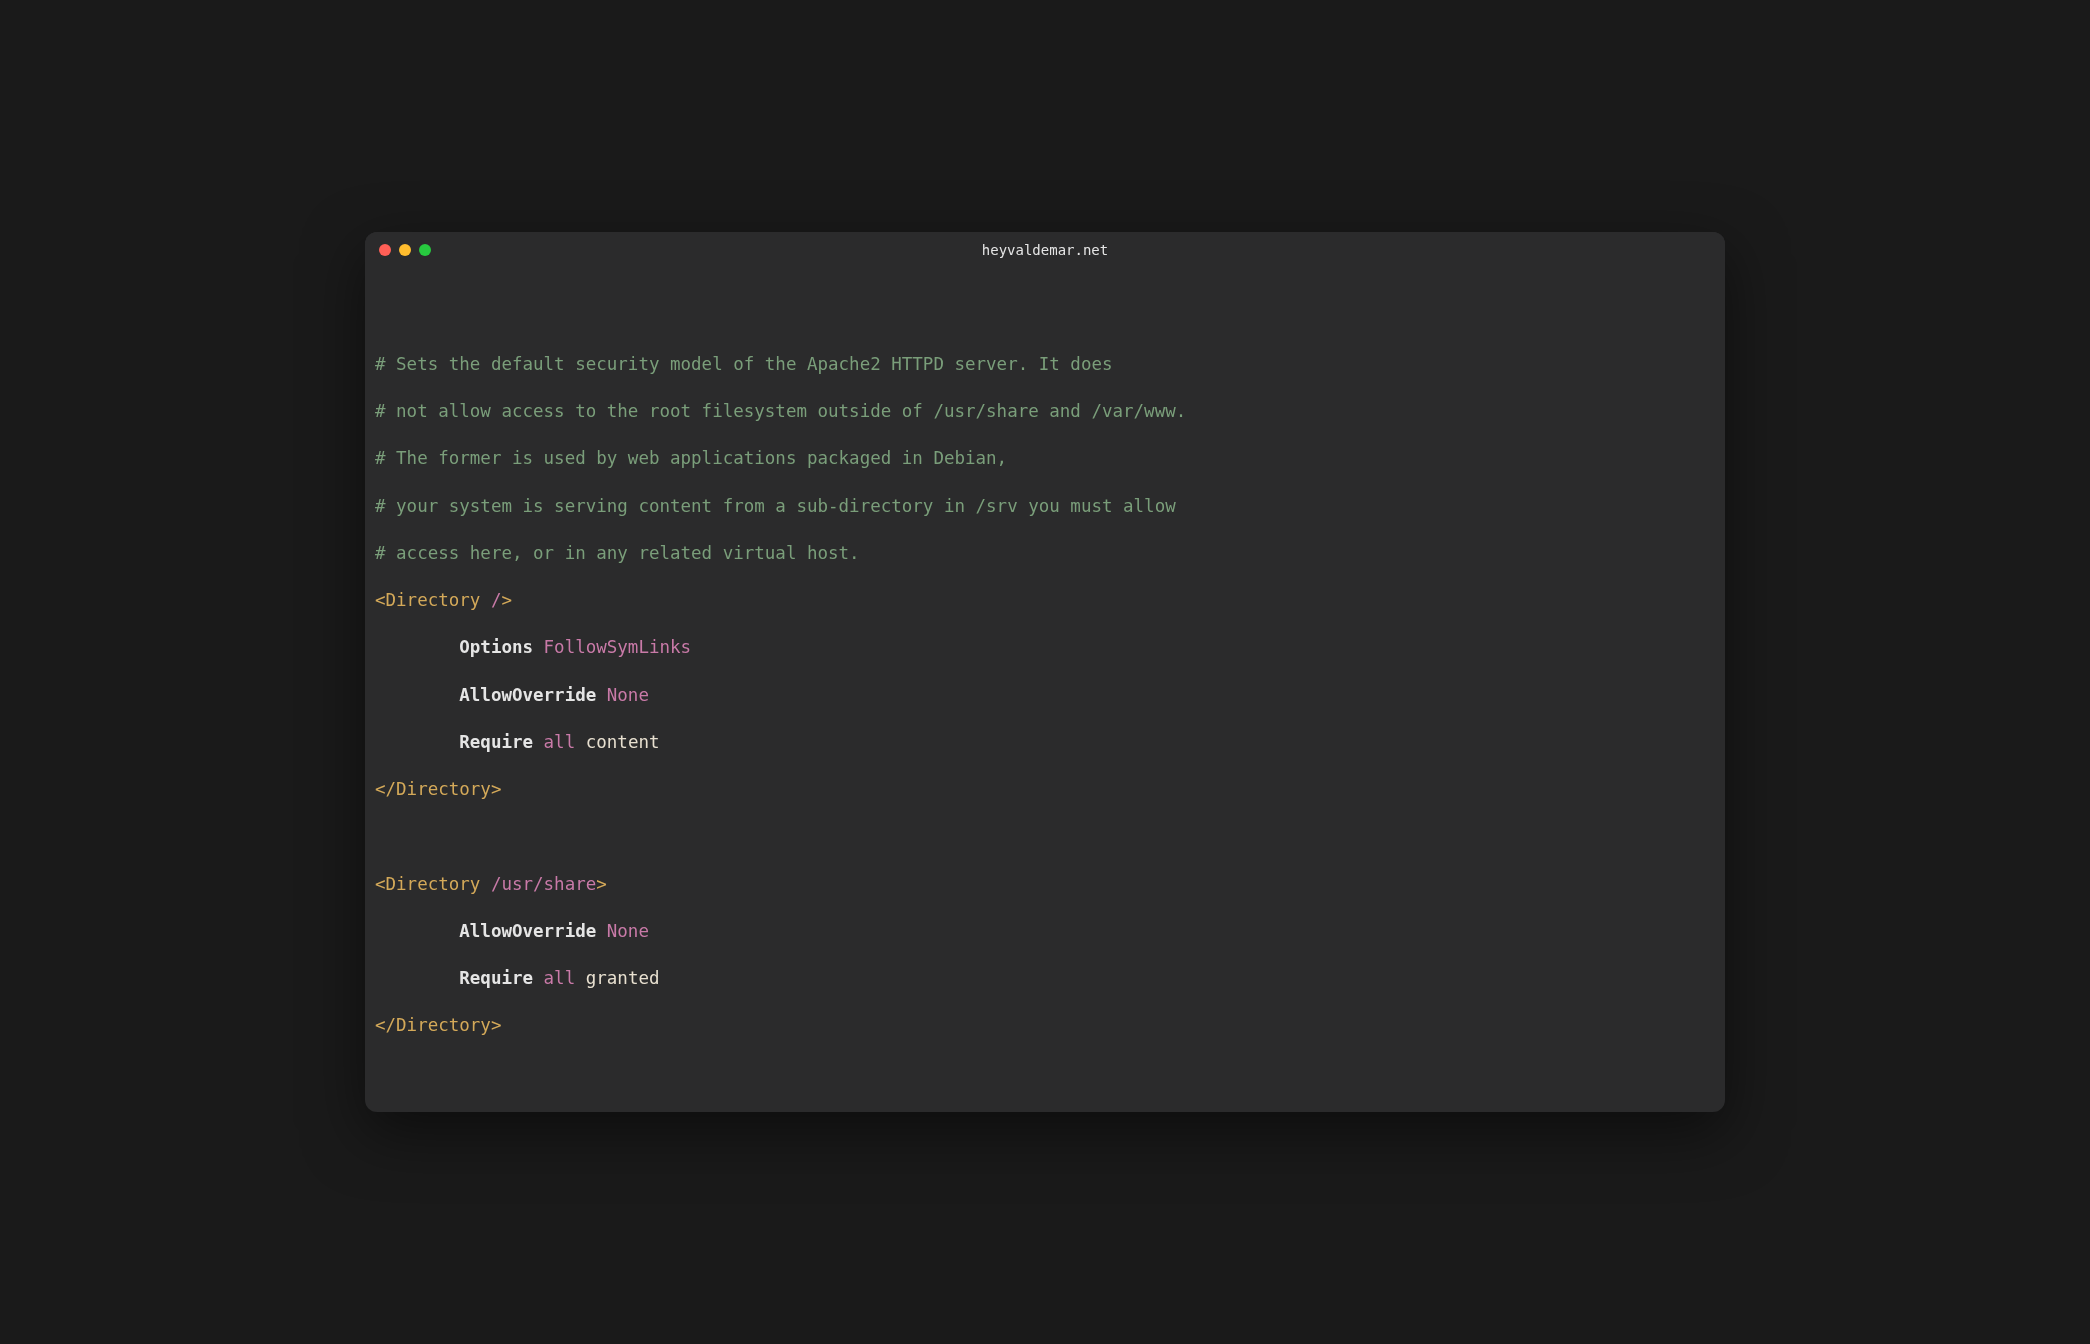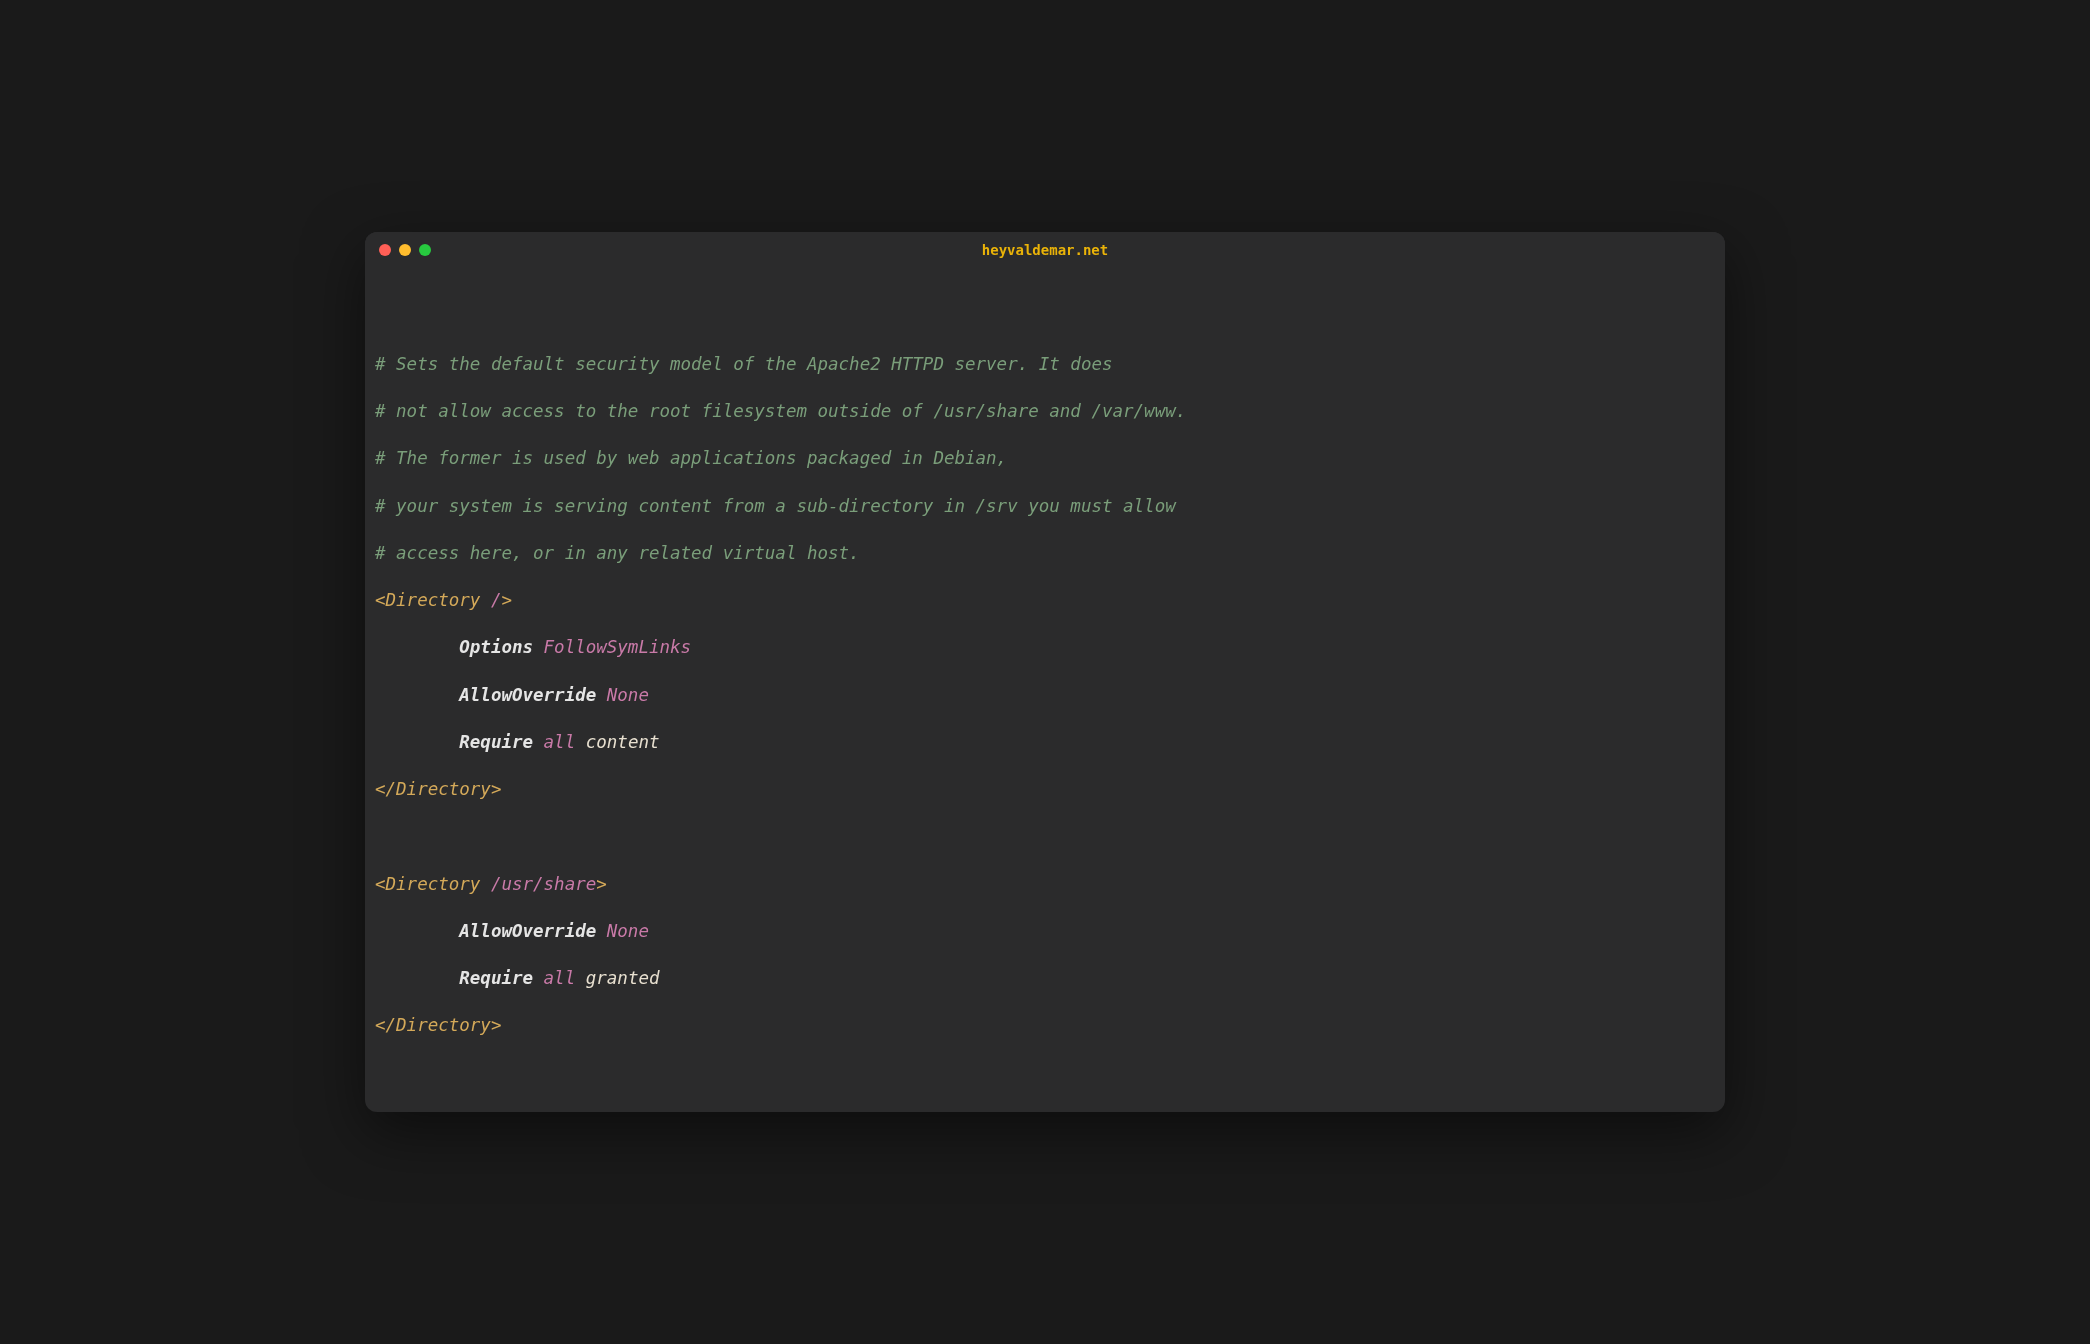--- a/index.html
+++ b/index.html
@@ -49,36 +49,35 @@
     }
 
     .traffic-light.red { background: #ff5f56; }
     .traffic-light.yellow { background: #ffbd2e; }
     .traffic-light.green { background: #27c93f; }
 
     .window-title {
       position: absolute;
       left: 50%;
       transform: translateX(-50%);
-      color: #eab308;
+      color: #e5e5e5;
       font-size: 14px;
-      font-weight: 700;
+      font-weight: 400;
     }
 
     .terminal-content {
       flex: 1;
       padding: 14px 10px 11px 10px;
       font-size: 17.5px;
       line-height: 1.35;
       color: #e8e0d0;
       overflow: hidden;
       position: relative;
       display: flex;
       flex-direction: column;
-      font-style: italic;
     }
 
     .code-area {
       flex: 1;
       white-space: pre;
     }
 
     .comment { color: #7a9e7a; }
     .tag { color: #d4a959; }
     .attr-path { color: #c97aa8; }

